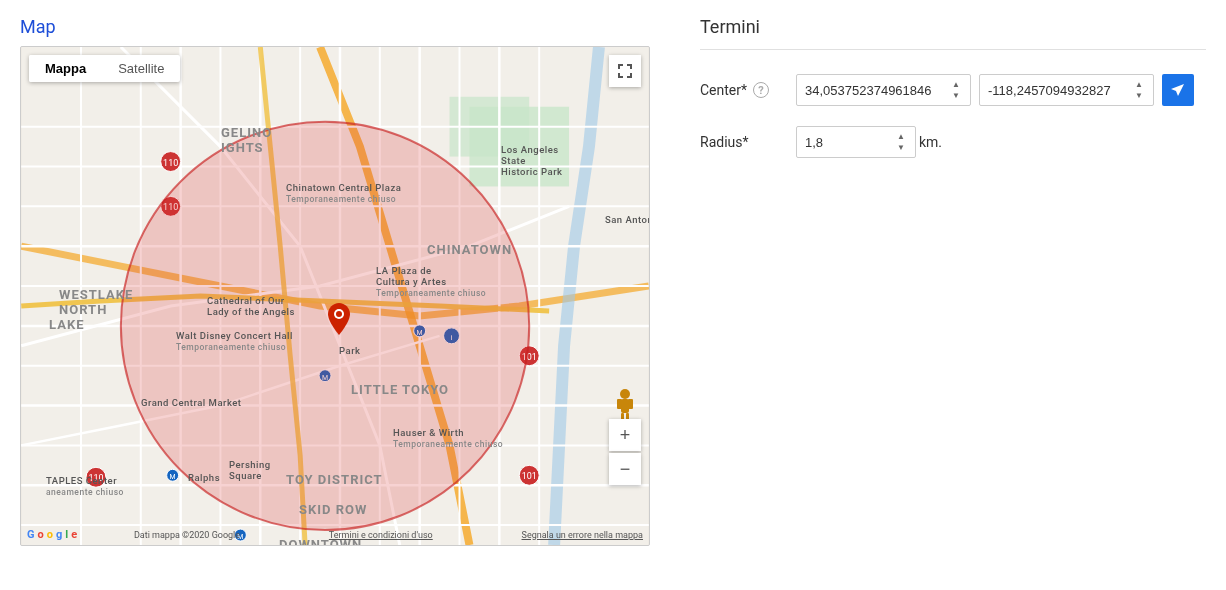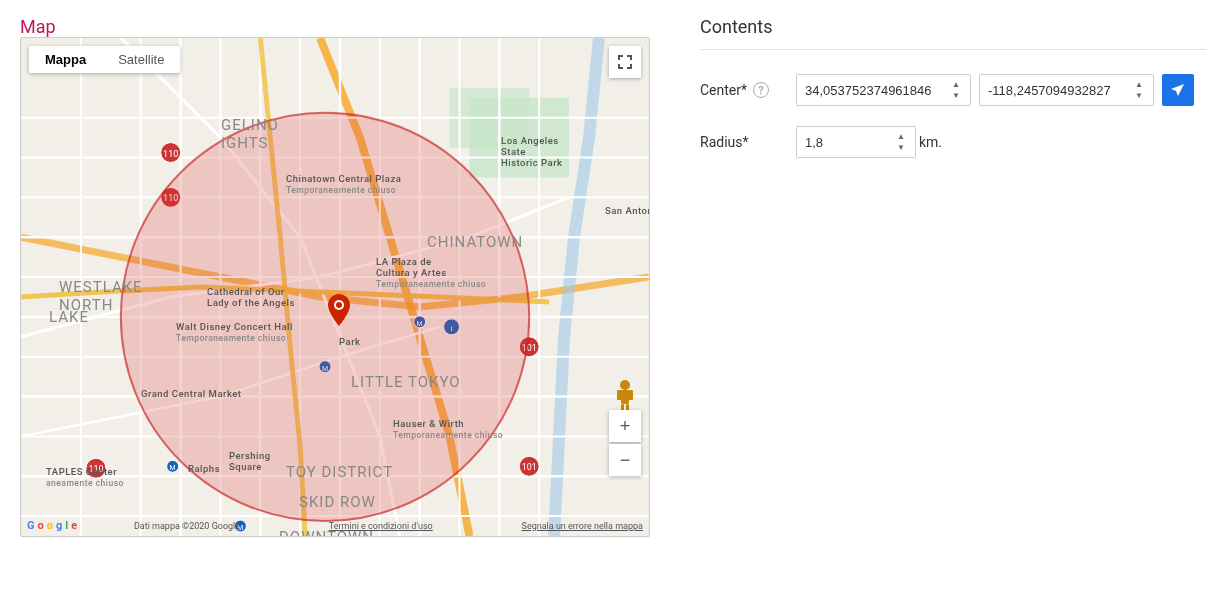--- a/index.html
+++ b/index.html
@@ -24,22 +24,22 @@
     
     .map-panel {
       flex: 0 0 640px;
       display: flex;
       flex-direction: column;
     }
 
     .panel-title {
       font-size: 18px;
       font-weight: 400;
-      color: #be185d;
-      margin-bottom: 0;
+      color: #1d4ed8;
+      margin-bottom: 9px;
     }
 
     .map-container {
       position: relative;
       width: 630px;
       height: 500px;
       background: #e8e0d8;
       border-radius: 2px;
       overflow: hidden;
       border: 1px solid #ccc;
@@ -194,22 +194,22 @@
       font-size: 10px;
       color: #666;
       font-weight: 600;
       letter-spacing: 0.5px;
       white-space: nowrap;
       pointer-events: none;
     }
 
     .map-label.district {
       color: #888;
-      font-size: 15px;
-      font-weight: 400;
+      font-size: 13px;
+      font-weight: 700;
       letter-spacing: 1px;
       text-transform: uppercase;
     }
 
     .map-label.place {
       color: #555;
       font-size: 9.5px;
       font-weight: 500;
     }
 
@@ -519,21 +519,21 @@
             <span class="google-g g-red">e</span>
         </div>
         <span class="map-attr-text">Dati mappa ©2020 Google</span>
         <span class="map-attr-link">Termini e condizioni d'uso</span>
         <span class="map-attr-link">Segnala un errore nella mappa</span>
       </div>
     </div>
   </div>
 
   <div class="contents-panel">
-    <div class="contents-title">Contents</div>
+    <div class="contents-title">Termini</div>
 
     <div class="form-row">
       <div class="form-label">
         <span>Center*</span>
         <span class="help-icon">?</span>
       </div>
       <div class="form-inputs">
         <div class="coord-input">
           <input type="text" value="34,053752374961846" style="">
           <div class="spinner-arrows">

